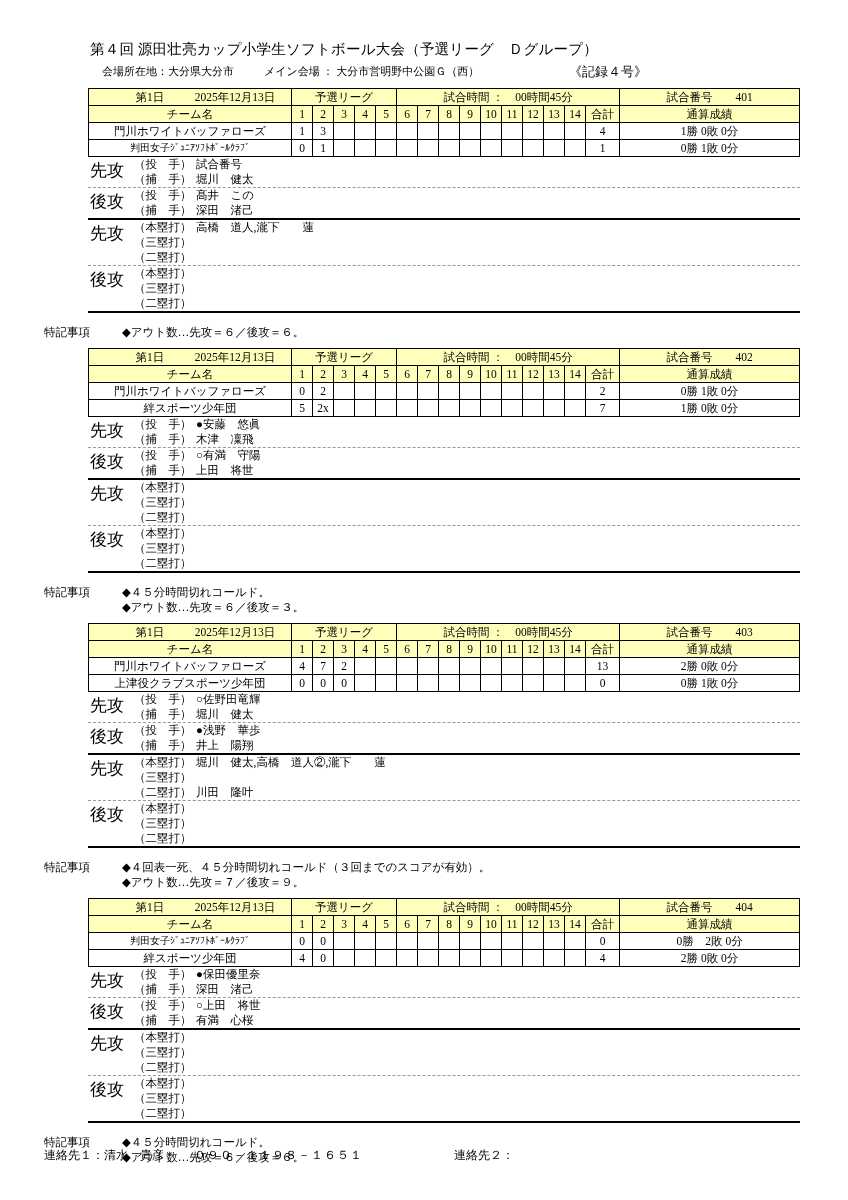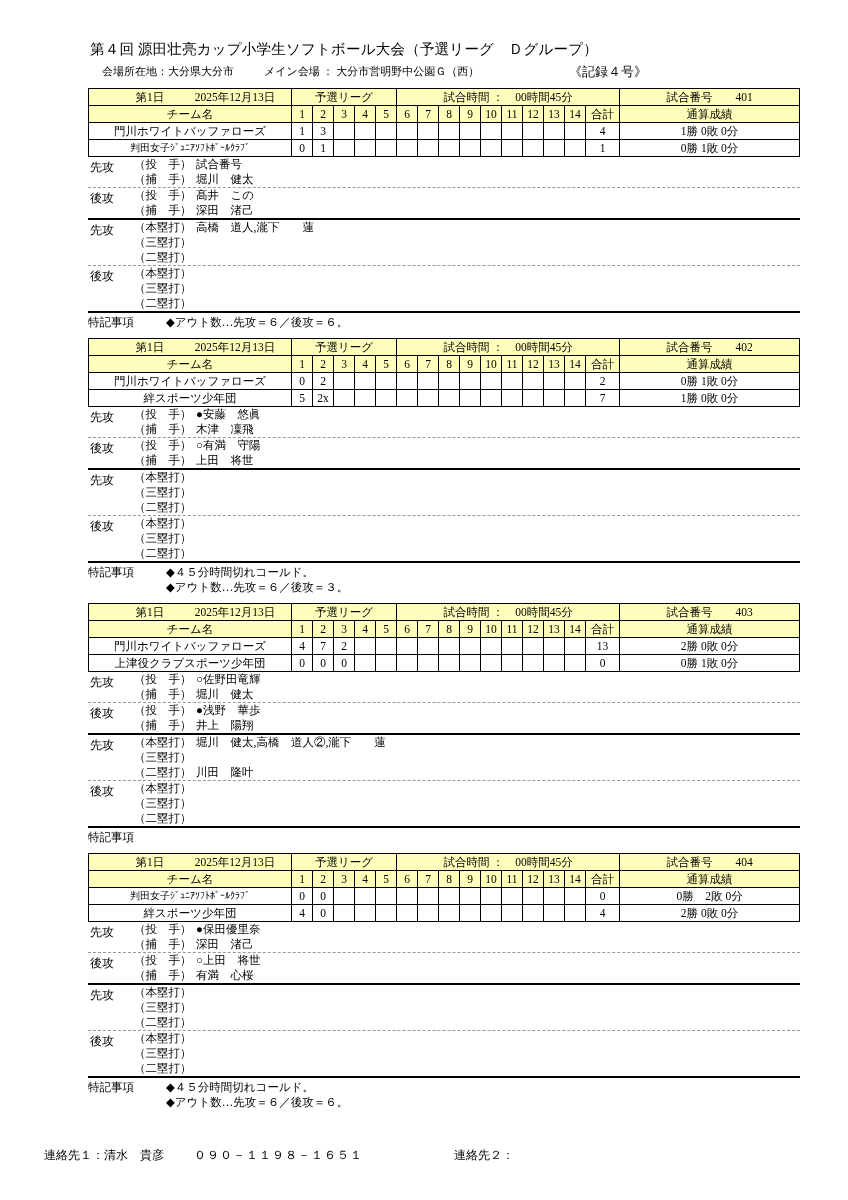--- a/index.html
+++ b/index.html
@@ -86,43 +86,42 @@
     border-bottom: 1px solid #000;
   }
   .lineup .grp {
     display: flex;
     align-items: stretch;
   }
   .lineup .grp.dashed { border-bottom: 1px dashed #999; }
   .lineup .grp.solid { border-bottom: 1px solid #000; }
   .lineup .side {
     width: 46px;
-    font-size: 12px;
+    font-size: 17px;
     padding-left: 2px;
     padding-top: 2px;
     white-space: nowrap;
     font-family: Liberation Mono, monospace;
   }
   .lineup .rows { flex: 1; }
   .lineup .row {
     display: flex;
     font-size: 11.5px;
     line-height: 15px;
     height: 15px;
     white-space: nowrap;
   }
   .lineup .lbl { width: 62px; }
   .lineup .val { flex: 1; }
 
   .notes {
     width: 712px;
-    margin-left: 44px;
     display: flex;
     font-size: 11.5px;
-    padding-top: 2px;
+    padding-top: 12px;
     line-height: 15px;
   }
   .notes .ttl { width: 78px; white-space: nowrap; }
   .notes .body { flex: 1; }
   .notes .body div { white-space: nowrap; }
 
   .footer {
     position: absolute;
     left: 44px;
     bottom: 36px;
@@ -612,20 +611,24 @@
               </div>
               <div class="row">
                 <span class="lbl">（二塁打）</span>
                 <span class="val"></span>
               </div>
             </div>
           </div>
         </div>
         <div class="notes">
           <div class="ttl">特記事項</div>
+          <div class="body">
+            <div>◆４回表一死、４５分時間切れコールド（３回までのスコアが有効）。</div>
+            <div>◆アウト数…先攻＝７／後攻＝９。</div>
+          </div>
         </div>
       </div>
       <div class="game-block">
         <table class="score">
           <colgroup>
             <col style="width:203px">
             <col style="width:21px">
             <col style="width:21px">
             <col style="width:21px">
             <col style="width:21px">

